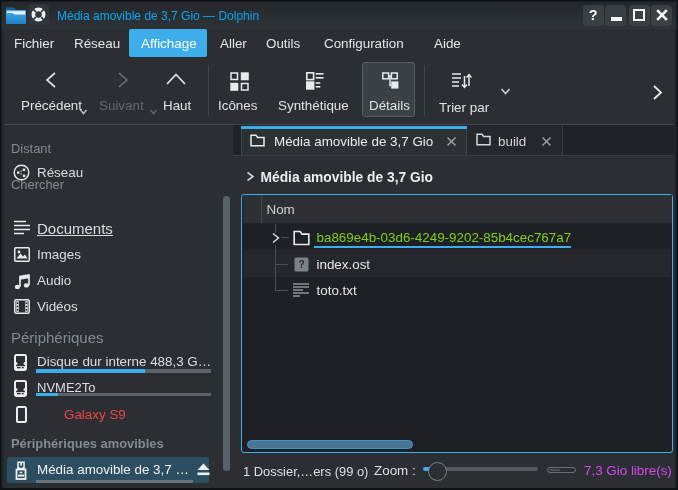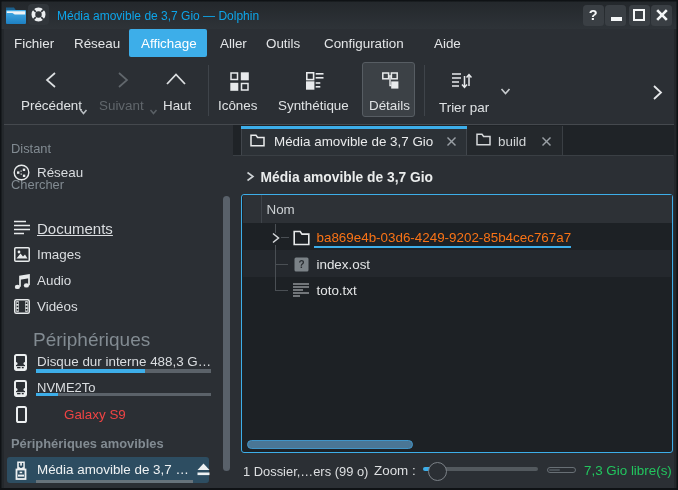--- a/index.html
+++ b/index.html
@@ -149,21 +149,21 @@
   </svg>
 
 <div class="abs" style="left:0;top:124px;width:233px;height:366px;background:#2b2f34;"></div>
 <div class="abs" style="left:11px;top:141px;font-size:12.9px;color:#828b92;">Distant</div>
 <div class="abs" style="left:37px;top:165px;font-size:13.4px;color:#dadde0;">Réseau</div>
 <div class="abs" style="left:11px;top:177px;font-size:12.9px;color:#828b92;">Chercher</div>
 <div class="abs" style="left:37px;top:220px;font-size:15px;color:#dadde0;text-decoration:underline;">Documents</div>
 <div class="abs" style="left:37px;top:246.5px;font-size:13.4px;color:#dadde0;">Images</div>
 <div class="abs" style="left:37px;top:273px;font-size:13.4px;color:#dadde0;">Audio</div>
 <div class="abs" style="left:37px;top:299px;font-size:13.4px;color:#dadde0;">Vidéos</div>
-<div class="abs" style="left:11px;top:328.5px;font-size:19px;color:#828b92;margin-left:22px;">Périphériques</div>
+<div class="abs" style="left:11px;top:328.5px;font-size:15px;color:#828b92;">Périphériques</div>
 <div class="abs" style="left:37px;top:353.5px;font-size:13.4px;color:#dadde0;">Disque dur interne 488,3 G…</div>
 <div class="abs" style="left:36px;top:369px;width:175px;height:3.5px;background:#5b6269;"></div>
 <div class="abs" style="left:36px;top:369px;width:109px;height:3.5px;background:#3daee9;"></div>
 <div class="abs" style="left:37px;top:380px;font-size:13px;color:#dadde0;">NVME2To</div>
 <div class="abs" style="left:36px;top:392.5px;width:175px;height:3.5px;background:#5b6269;"></div>
 <div class="abs" style="left:36px;top:392.5px;width:22px;height:3.5px;background:#3daee9;"></div>
 <div class="abs" style="left:37px;top:406.5px;font-size:13.4px;color:#ef4444;margin-left:27px;">Galaxy S9</div>
 <div class="abs" style="left:11px;top:435.5px;font-size:12.9px;color:#828b92;font-weight:bold;">Périphériques amovibles</div>
 
 <div class="abs" style="left:7px;top:457px;width:202px;height:26px;background:#2d4d61;border-radius:3px;"></div>
@@ -306,21 +306,21 @@
 <div class="abs" style="left:281px;top:237px;width:8px;height:1px;background:#4a4f54;"></div>
 <div class="abs" style="left:275px;top:263.5px;width:13px;height:1px;background:#4a4f54;"></div>
 <div class="abs" style="left:275px;top:290px;width:13px;height:1px;background:#4a4f54;"></div>
 <svg class="abs" style="left:271px;top:231.5px;" width="9" height="12" viewBox="0 0 9 12">
     <polyline points="2,1.5 7.5,6 2,10.5" fill="none" stroke="#d7dadd" stroke-width="1.5"></polyline>
   </svg>
 
 <svg class="abs" style="left:292.5px;top:229.5px;" width="17" height="16" viewBox="0 0 17 16">
   <path d="M1.2,14.5 V1.5 h6 l1.8,2.6 h6.8 v10.4 z" fill="none" stroke="#e7e9ea" stroke-width="1.6"></path>
 </svg>
-<div class="abs" style="left:316.5px;top:230px;font-size:13.4px;color:#f97316;">ba869e4b-03d6-4249-9202-85b4cec767a7</div>
+<div class="abs" style="left:316.5px;top:230px;font-size:13.4px;color:#84cc16;">ba869e4b-03d6-4249-9202-85b4cec767a7</div>
 <div class="abs" style="left:313.5px;top:246.3px;width:257px;height:1.6px;background:#3daee9;"></div>
 
 <svg class="abs" style="left:293.5px;top:257px;" width="15" height="15" viewBox="0 0 15 15">
   <rect x="0.5" y="0.5" width="14" height="14" rx="1.5" fill="#7b8287"></rect>
   <text x="7.5" y="11" font-size="10" font-weight="bold" fill="#2a2e32" text-anchor="middle" font-family="Liberation Sans">?</text>
 </svg>
 <div class="abs" style="left:316.5px;top:256.5px;font-size:13.4px;color:#e3e5e6;">index.ost</div>
 
 <svg class="abs" style="left:292.5px;top:283px;" width="16" height="15" viewBox="0 0 16 15">
   <g stroke="#b9bec2" stroke-width="1.1">
@@ -335,13 +335,13 @@
 
 <div class="abs" style="left:247px;top:439.5px;width:166px;height:9px;background:#4a7695;border:1px solid #4095c8;border-radius:4.5px;"></div>
 
 <div class="abs" style="left:243px;top:463.5px;font-size:12.9px;color:#dddfe1;">1 Dossier,…ers (99 o)</div>
 <div class="abs" style="left:374px;top:463px;font-size:13.4px;color:#dddfe1;">Zoom :</div>
 <div class="abs" style="left:422.5px;top:467px;width:10px;height:4px;background:#3daee9;border-radius:2px;"></div>
 <div class="abs" style="left:440px;top:467.3px;width:97.5px;height:4.2px;background:#53595e;border-radius:2.1px;"></div>
 <div class="abs" style="left:427.5px;top:461.5px;width:19px;height:19px;background:#2b2f34;border:1.5px solid #7b8187;border-radius:50%;"></div>
 <div class="abs" style="left:547px;top:466.5px;width:28.5px;height:6.5px;border:1px solid #686f75;border-radius:3.5px;"></div>
 <div class="abs" style="left:549px;top:468.5px;width:11px;height:2.5px;background:#4a5157;border-radius:1px;"></div>
-<div class="abs" style="left:584px;top:463px;font-size:13.4px;color:#22c55e;">7,3 Gio libre(s)</div>
+<div class="abs" style="left:584px;top:463px;font-size:13.4px;color:#d946ef;">7,3 Gio libre(s)</div>
 
 </body></html>

